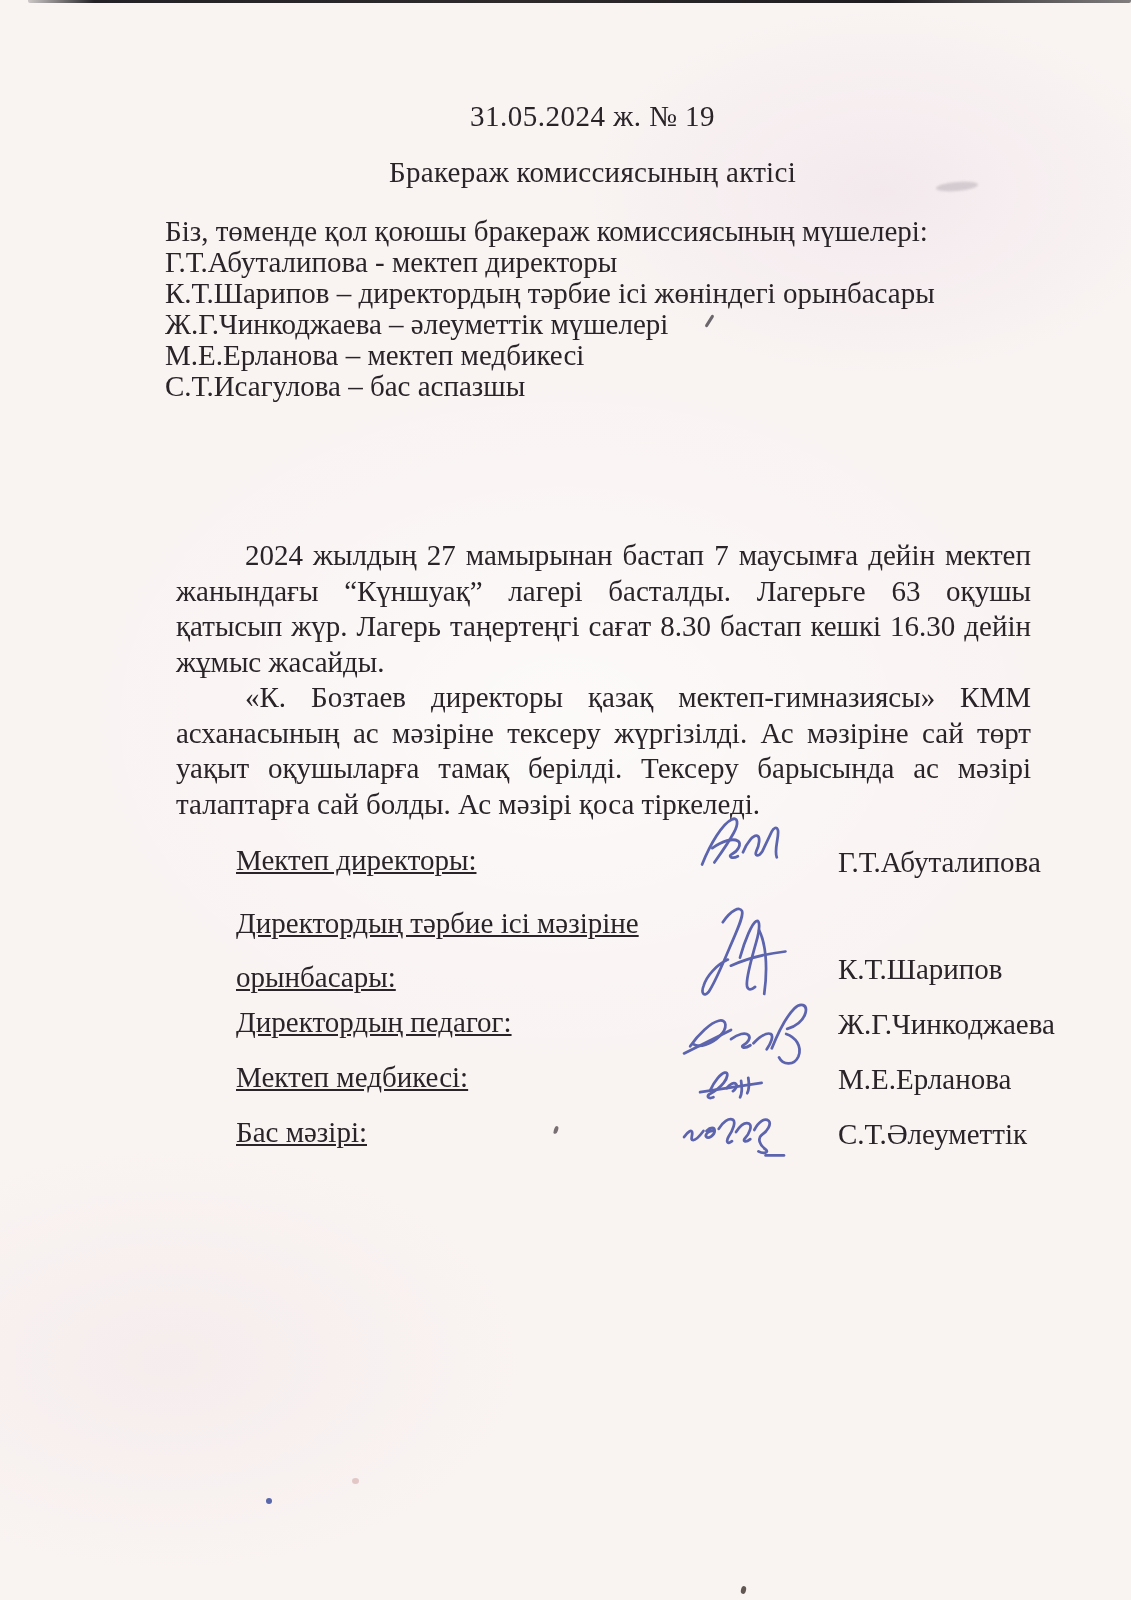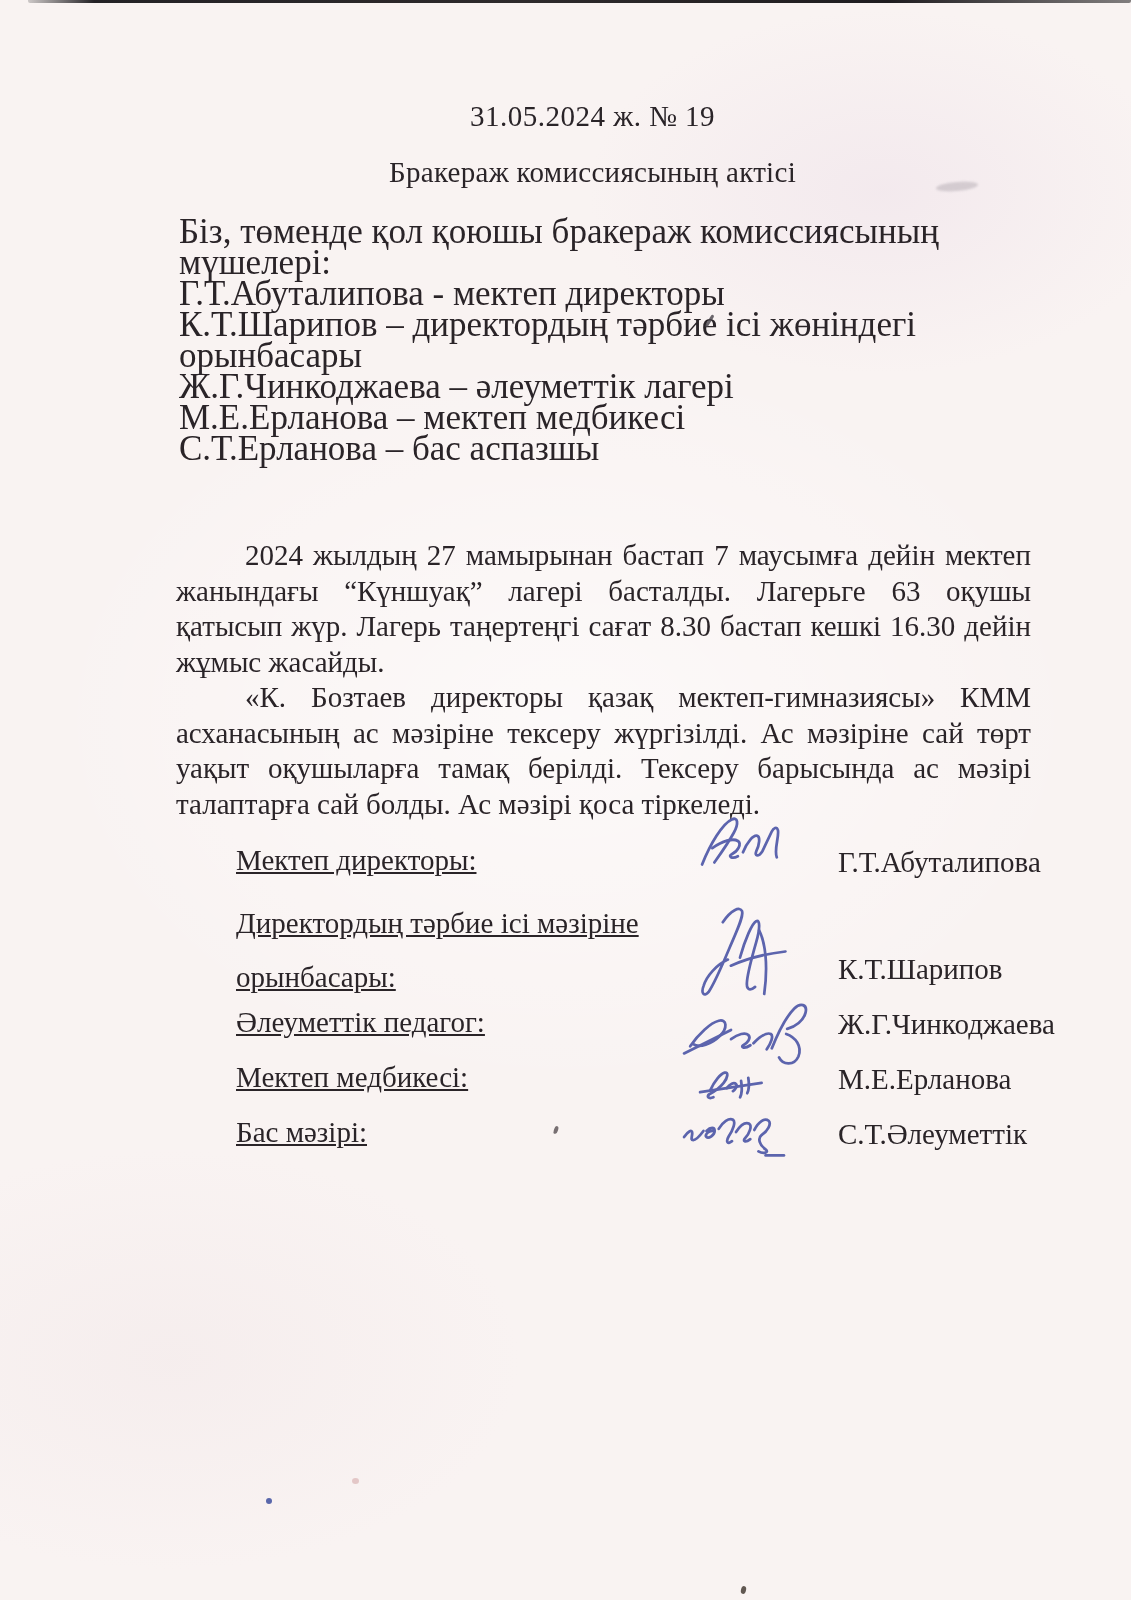--- a/index.html
+++ b/index.html
@@ -33,22 +33,22 @@
 
   .date-line{
     position:absolute;left:165px;top:100px;width:855px;
     font-size:29px;text-align:center;letter-spacing:.5px;
   }
   .doc-title{
     position:absolute;left:165px;top:156px;width:855px;
     font-size:29px;text-align:center;letter-spacing:.3px;font-family:Liberation Serif, serif;
   }
   .intro-block{
-    position:absolute;left:179px;top:216px;width:880px;
-    font-size:35px;line-height:31px;
+    position:absolute;left:165px;top:216px;width:880px;
+    font-size:29px;line-height:31px;
   }
   .body-block{
     position:absolute;left:176px;top:538px;width:855px;
     font-size:29px;line-height:35.5px;
     text-align:justify;text-align-last:left;
   }
   .body-block p{text-indent:69px;}
 
   .sig-row{position:absolute;left:0;width:1131px;}
   .sig-row-1{top:843px;}
@@ -115,23 +115,23 @@
   <div class="scan-edge"></div>
 
   <div class="date-line">31.05.2024 ж. № 19</div>
 
   <div class="doc-title">Бракераж комиссиясының актісі</div>
 
   <div class="intro-block">
     <div>Біз, төменде қол қоюшы бракераж комиссиясының мүшелері:</div>
     <div>Г.Т.Абуталипова - мектеп директоры</div>
     <div>К.Т.Шарипов – директордың тәрбие ісі жөніндегі орынбасары</div>
-    <div>Ж.Г.Чинкоджаева – әлеуметтік лагері</div>
+    <div>Ж.Г.Чинкоджаева – әлеуметтік мүшелері</div>
     <div>М.Е.Ерланова – мектеп медбикесі</div>
-    <div>С.Т.Ерланова – бас аспазшы</div>
+    <div>С.Т.Исагулова – бас аспазшы</div>
   </div>
 
   <div class="body-block">
     <p>2024 жылдың 27 мамырынан бастап 7 маусымға дейін мектеп жанындағы “Күншуақ” лагері басталды. Лагерьге 63 оқушы қатысып жүр. Лагерь таңертеңгі сағат 8.30 бастап кешкі 16.30 дейін жұмыс жасайды.</p>
     <p>«К. Бозтаев директоры қазақ мектеп-гимназиясы» КММ асханасының ас мәзіріне тексеру жүргізілді. Ас мәзіріне сай төрт уақыт оқушыларға тамақ берілді. Тексеру барысында ас мәзірі талаптарға сай болды. Ас мәзірі қоса тіркеледі.</p>
   </div>
 
   <div class="sig-row sig-row-1">
     <div class="sig-role">Мектеп директоры:</div>
     <div class="sig-sign">
@@ -151,21 +151,21 @@
         <path d="M28 20 C 36 8, 45 4, 47 9 C 49 14, 42 28, 34 47 C 26 66, 18 83, 14 89 C 10 94, 6 91, 9 83 C 12 73, 22 62, 33 57"></path>
         <path d="M45 55 C 50 37, 57 21, 61 19 C 65 17, 65 26, 61 40 C 57 54, 53 69, 52 78 C 51 86, 54 89, 60 84"></path>
         <path d="M36 63 C 52 56, 72 51, 90 49"></path>
         <path d="M64 28 C 70 40, 73 62, 69 91"></path>
       </svg>
     </div>
     <div class="sig-name">К.Т.Шарипов</div>
   </div>
 
   <div class="sig-row sig-row-3">
-    <div class="sig-role">Әлеуметтік педагог:</div>
+    <div class="sig-role">Директордың педагог:</div>
     <div class="sig-sign">
       <svg viewBox="0 0 142 76" preserveAspectRatio="xMidYMid meet">
         <path d="M8 50 C 16 38, 28 27, 36 25 C 44 23, 45 32, 37 40 C 29 48, 17 52, 11 48"></path>
         <path d="M2 57 L 48 34"></path>
         <path d="M48 43 C 55 38, 62 36, 65 39 C 68 42, 64 47, 60 49 C 57 51, 61 53, 67 49"></path>
         <path d="M70 47 C 76 41, 83 36, 87 38 C 90 40, 87 47, 83 53"></path>
         <path d="M88 52 C 94 37, 103 20, 110 13 C 116 7, 123 9, 121 17 C 119 25, 111 31, 103 33"></path>
         <path d="M102 38 C 111 41, 118 50, 114 60 C 110 69, 99 69, 95 61"></path>
       </svg>
     </div>

